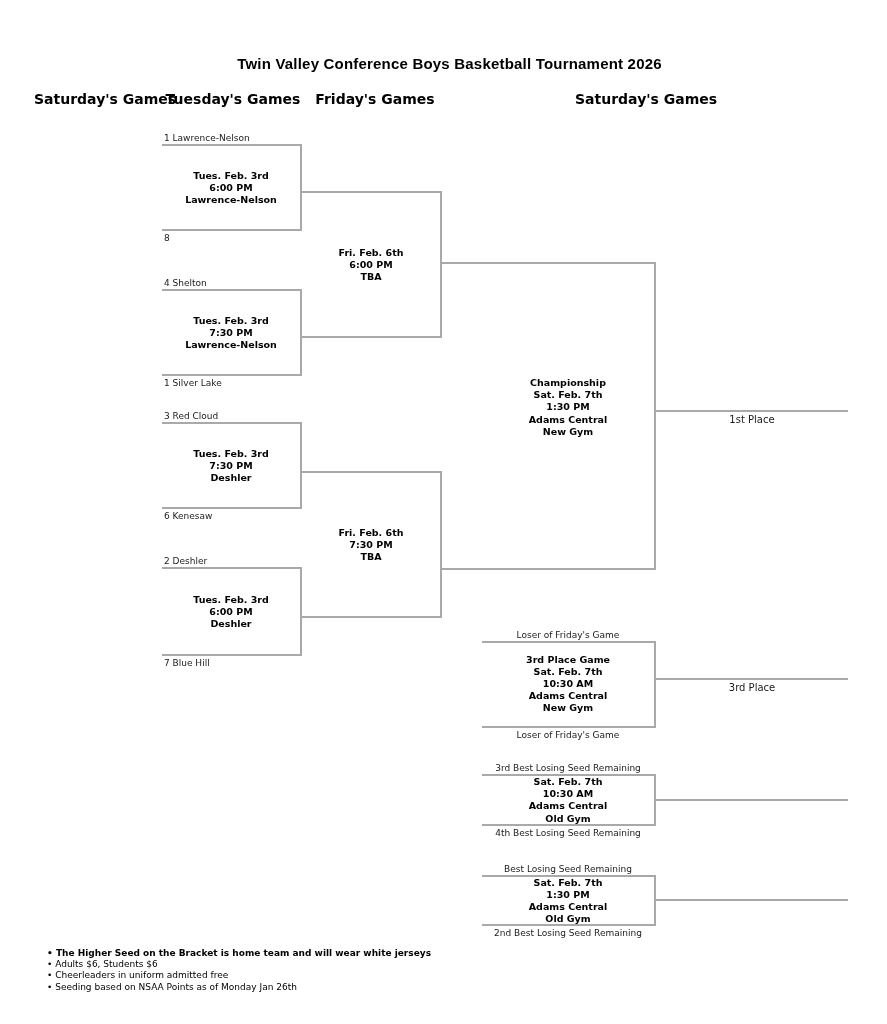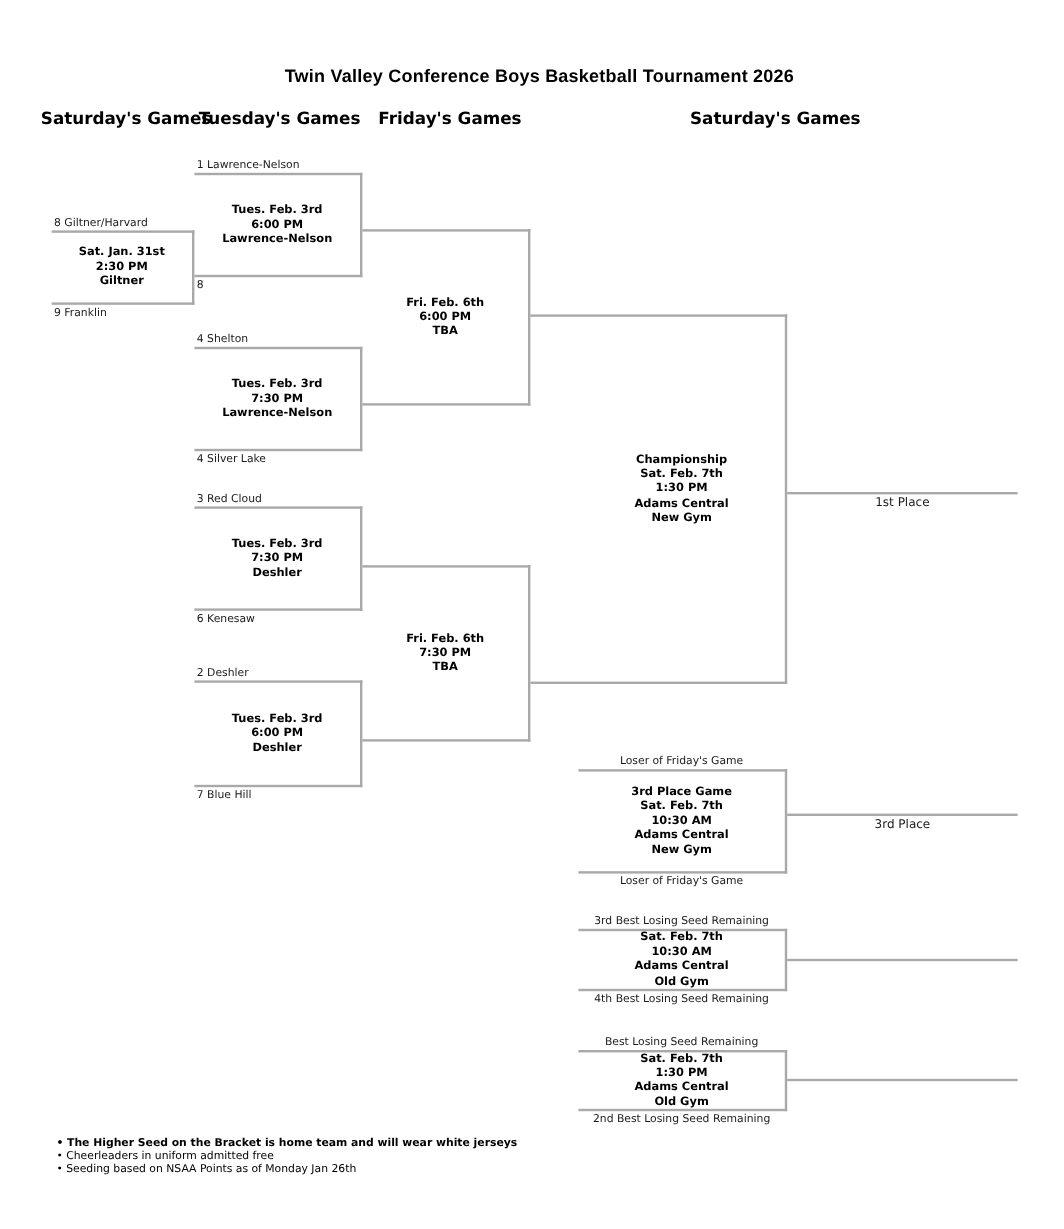--- a/index.html
+++ b/index.html
@@ -90,42 +90,35 @@
 
 <div class="page">
 
   <div class="title">Twin Valley Conference Boys Basketball Tournament 2026</div>
 
   <div class="col-header" style="left:34px;">Saturday's Games</div>
   <div class="col-header" style="left:163px;">Tuesday's Games</div>
   <div class="col-header" style="left:305px;">Friday's Games</div>
   <div class="col-header" style="left:575px;">Saturday's Games</div>
 
-  <div class="match" style="left:43px;top:192px;width:119px;height:62px;">
-    <div class="label above">8 Giltner/Harvard</div>
-    <div class="info">Sat. Jan. 31st
-2:30 PM
-Giltner</div>
-    <div class="label below">9 Franklin</div>
-  </div>
 
   <div class="match" style="left:162px;top:144px;width:140px;height:87px;">
     <div class="label above">1 Lawrence-Nelson</div>
     <div class="info">Tues. Feb. 3rd
 6:00 PM
 Lawrence-Nelson</div>
     <div class="label below">8</div>
   </div>
 
   <div class="match" style="left:162px;top:289px;width:140px;height:87px;">
     <div class="label above">4 Shelton</div>
     <div class="info">Tues. Feb. 3rd
 7:30 PM
 Lawrence-Nelson</div>
-    <div class="label below">4 Silver Lake</div>
+    <div class="label below">1 Silver Lake</div>
   </div>
 
   <div class="match" style="left:162px;top:422px;width:140px;height:87px;">
     <div class="label above">3 Red Cloud</div>
     <div class="info">Tues. Feb. 3rd
 7:30 PM
 Deshler</div>
     <div class="label below">6 Kenesaw</div>
   </div>
 
@@ -186,17 +179,18 @@
     <div class="info">Sat. Feb. 7th
 1:30 PM
 Adams Central
 Old Gym</div>
     <div class="label below">2nd Best Losing Seed Remaining</div>
   </div>
   <div class="connector" style="left:656px;top:899px;width:192px;"></div>
 
   <div class="notes">
     <div class="note-bold">• The Higher Seed on the Bracket is home team and will wear white jerseys</div>
+    <div>• Adults $6, Students $6</div>
     <div>• Cheerleaders in uniform admitted free</div>
     <div>• Seeding based on NSAA Points as of Monday Jan 26th</div>
   </div>
 
 </div>
 
 </body></html>

